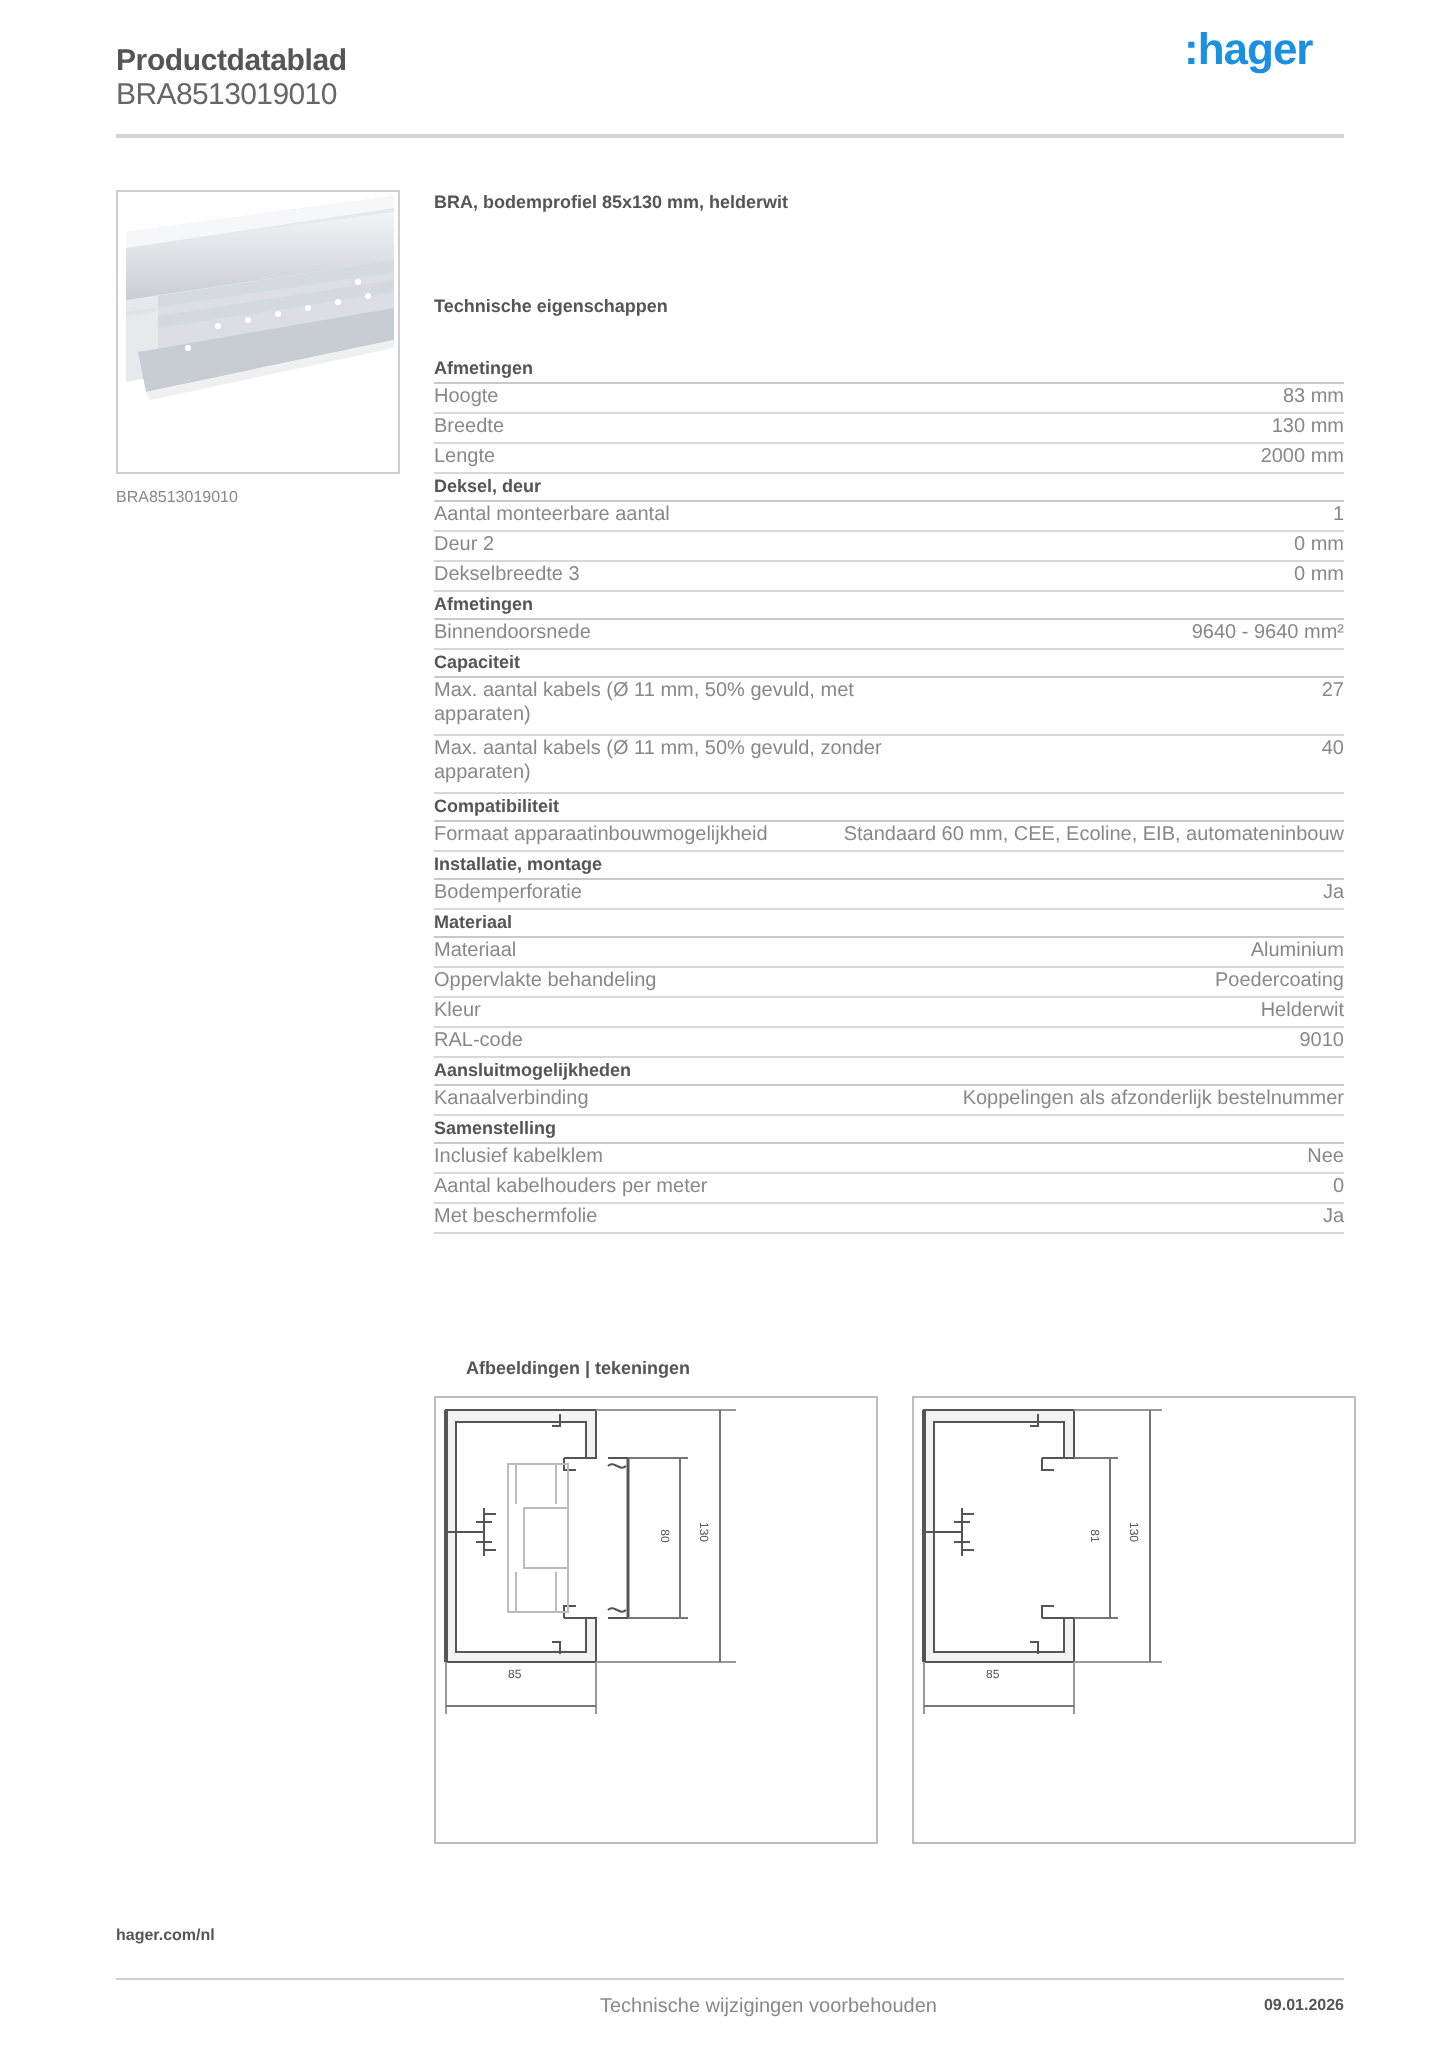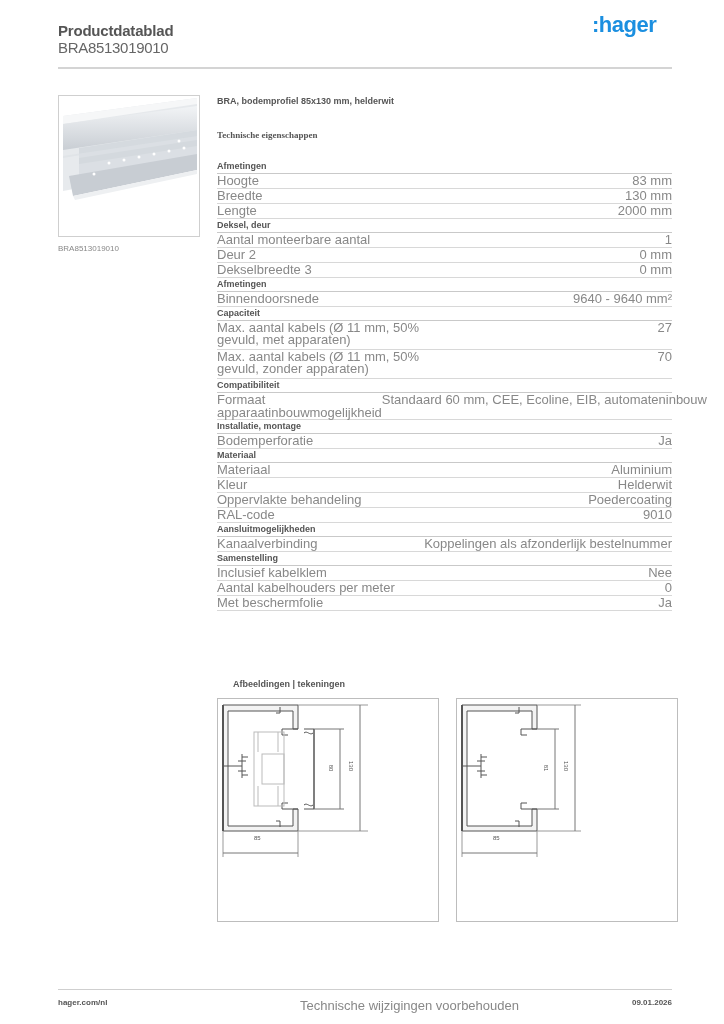--- a/index.html
+++ b/index.html
@@ -9,38 +9,38 @@
   .header-sub { position:absolute; left:58px; top:39px; font-size:15px; color:#666; letter-spacing:-0.3px; }
   .logo { position:absolute; left:592px; top:12px; font-size:22px; font-weight:bold; color:#1b8fe0; letter-spacing:-0.5px; }
   .hr-top { position:absolute; left:58px; top:67px; width:614px; height:2px; background:#d4d4d4; }
 
   .photo { position:absolute; left:58px; top:95px; width:142px; height:142px; border:1px solid #cfcfcf; box-sizing:border-box; background:#fff; overflow:hidden; }
   .photo-caption { position:absolute; left:58px; top:244px; font-size:8px; color:#888; }
 
   .main { position:absolute; left:217px; top:96px; width:455px; }
   .product-title { font-size:9px; font-weight:bold; color:#555; height:12px; }
   .section-head { font-size:9px; font-weight:bold; color:#555; }
-  .tech-head { margin-top:22px; height:30px;font-family:Liberation Serif, serif; }
+  .tech-head { margin-top:40px; height:30px; }
   .group { }
   .group-title { font-size:9px; font-weight:bold; color:#555; padding-bottom:1px; border-bottom:1.5px solid #c9c9c9; height:12px; line-height:12px; }
-  .row { display:flex; justify-content:space-between; align-items:flex-start; font-size:13px; color:#888;
+  .row { display:flex; justify-content:space-between; align-items:flex-start; font-size:10px; color:#888;
          border-bottom:1.5px solid #d8d8d8; min-height:14px; line-height:13px; }
   .row .lbl { max-width:230px; }
   .row .val { text-align:center; white-space:nowrap; }
   .row.tall { min-height:27px; line-height:12px; padding-top:1px; }
 
   .drawings-head { position:absolute; left:233px; top:679px; font-size:9px; font-weight:bold; color:#555; }
   .drawing { position:absolute; top:698px; width:222px; height:224px; border:1px solid #bdbdbd; box-sizing:border-box; background:#fff; }
   .drawing.d1 { left:217px; }
   .drawing.d2 { left:456px; }
   .drawing svg { position:absolute; left:0; top:0; }
 
   .hr-bottom { position:absolute; left:58px; top:989px; width:614px; height:1px; background:#cfcfcf; }
-  .footer-left { position:absolute; left:58px; top:998px; font-size:8px; font-weight:bold; color:#555; }
-  .footer-mid { position:absolute; left:300px; top:998px; font-size:13px; color:#888; }
+  .footer-left { position:absolute; left:58px; top:963px; font-size:8px; font-weight:bold; color:#555; }
+  .footer-mid { position:absolute; left:300px; top:998px; font-size:10px; color:#888; }
   .footer-right { position:absolute; right:52px; top:998px; font-size:8px; font-weight:bold; color:#555; }
 </style>
 </head>
 <body>
 
 <div>
   <div class="header-title">Productdatablad</div>
   <div class="header-sub">BRA8513019010</div>
   <div class="logo">:hager</div>
   <div class="hr-top"></div>
@@ -121,21 +121,21 @@
   </div>
 
   <div class="group">
     <div class="group-title">Capaciteit</div>
     <div class="row tall">
         <span class="lbl">Max. aantal kabels (Ø 11 mm, 50% gevuld, met apparaten)</span>
         <span class="val">27</span>
       </div>
     <div class="row tall">
         <span class="lbl">Max. aantal kabels (Ø 11 mm, 50% gevuld, zonder apparaten)</span>
-        <span class="val">70</span>
+        <span class="val">40</span>
       </div>
   </div>
 
   <div class="group">
     <div class="group-title">Compatibiliteit</div>
     <div class="row">
         <span class="lbl">Formaat apparaatinbouwmogelijkheid</span>
         <span class="val">Standaard 60 mm, CEE, Ecoline, EIB, automateninbouw</span>
       </div>
   </div>
@@ -148,26 +148,26 @@
       </div>
   </div>
 
   <div class="group">
     <div class="group-title">Materiaal</div>
     <div class="row">
         <span class="lbl">Materiaal</span>
         <span class="val">Aluminium</span>
       </div>
     <div class="row">
+        <span class="lbl">Oppervlakte behandeling</span>
+        <span class="val">Poedercoating</span>
+      </div>
+    <div class="row">
         <span class="lbl">Kleur</span>
         <span class="val">Helderwit</span>
-      </div>
-    <div class="row">
-        <span class="lbl">Oppervlakte behandeling</span>
-        <span class="val">Poedercoating</span>
       </div>
     <div class="row">
         <span class="lbl">RAL-code</span>
         <span class="val">9010</span>
       </div>
   </div>
 
   <div class="group">
     <div class="group-title">Aansluitmogelijkheden</div>
     <div class="row">

